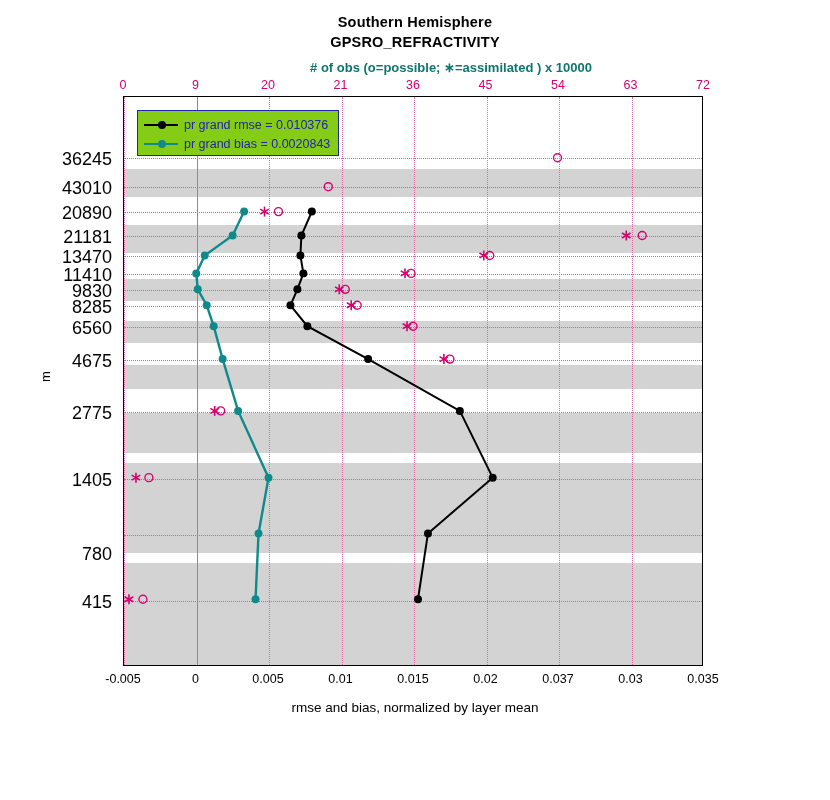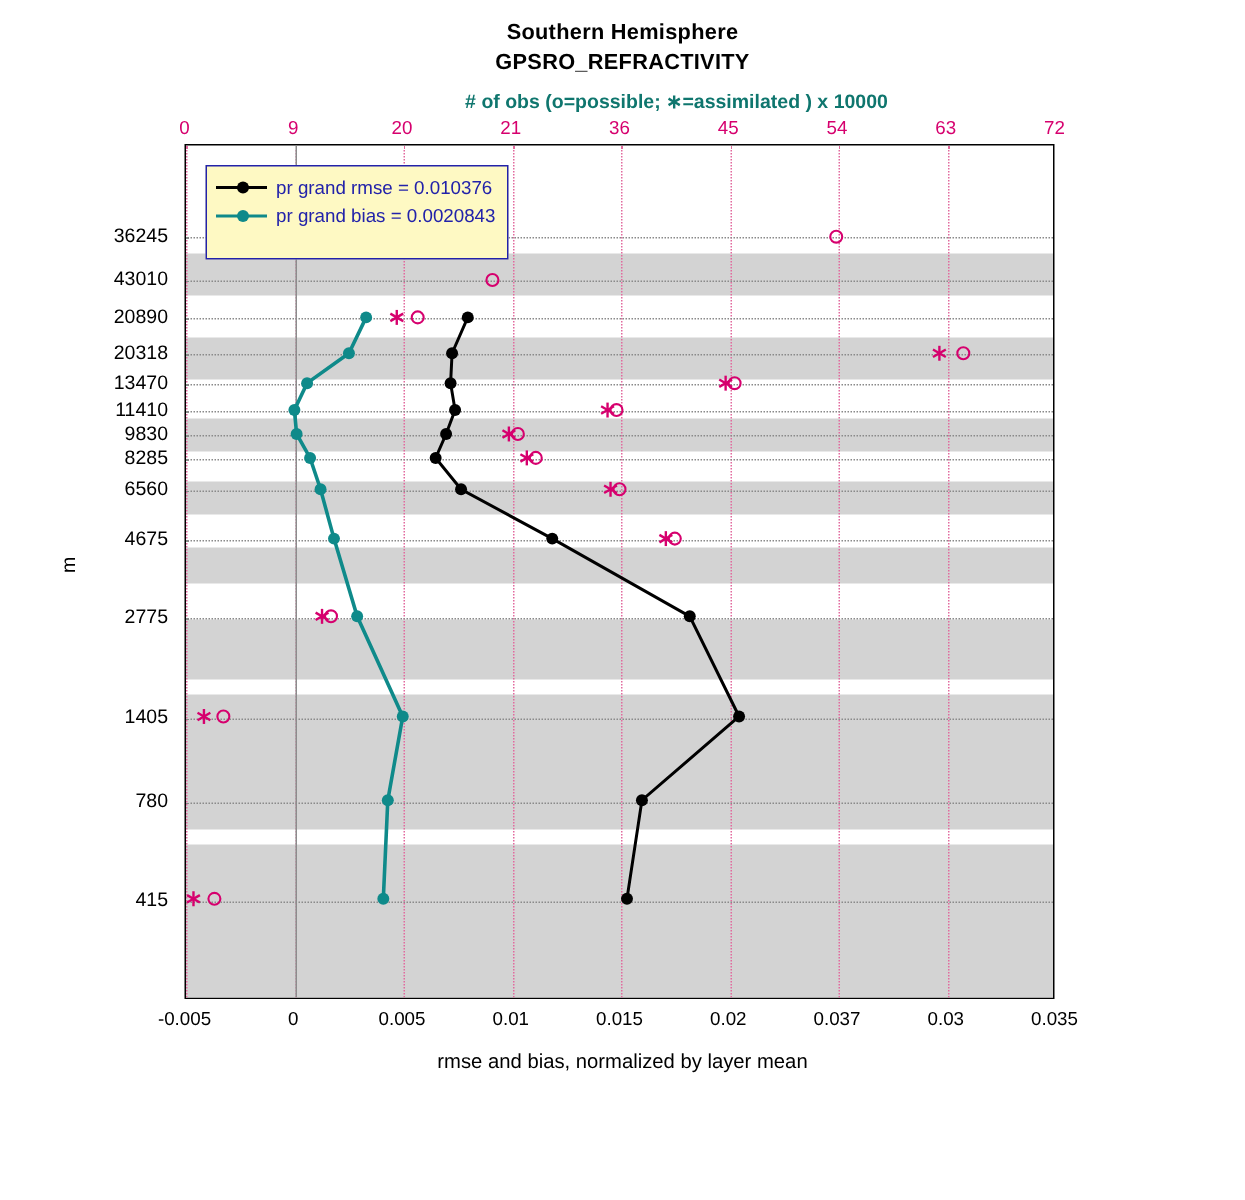--- a/index.html
+++ b/index.html
@@ -95,21 +95,21 @@
     position: absolute;
     font-size: 12.5px;
     text-align: center;
     width: 60px;
     margin-left: -30px;
   }
   .tick-top { color: #d6006e; top: 78px; }
   .tick-bottom { color: #000000; top: 672px; }
   .tick-left {
     position: absolute;
-    font-size: 13px;
+    font-size: 18px;
     text-align: right;
     width: 90px;
     left: 22px;
     margin-top: -8px;
   }
   .axis-y-label {
     position: absolute;
     left: 38px;
     top: 382px;
     font-size: 13px;
@@ -138,23 +138,23 @@
     left: 0;
     width: 830px;
     text-align: center;
     font-size: 8px;
   }
   
   .legend {
     position: absolute;
     left: 137px;
     top: 110px;
-    background: #fef9c3;
+    background: #84cc16;
     border: 1px solid #2222aa;
-    padding: 4px 8px 19px 6px;
+    padding: 4px 8px 2px 6px;
     box-sizing: border-box;
   }
   .legend-row {
     display: flex;
     align-items: center;
     height: 19px;
     white-space: nowrap;
   }
   .legend-sample {
     width: 34px;
@@ -417,28 +417,28 @@
   <div class="tick-bottom" style="left:340.5px;">0.01</div>
   <div class="tick-bottom" style="left:413px;">0.015</div>
   <div class="tick-bottom" style="left:485.5px;">0.02</div>
   <div class="tick-bottom" style="left:558px;">0.037</div>
   <div class="tick-bottom" style="left:630.5px;">0.03</div>
   <div class="tick-bottom" style="left:703px;">0.035</div>
 
   <div class="tick-left" style="top:157px;">36245</div>
   <div class="tick-left" style="top:186px;">43010</div>
   <div class="tick-left" style="top:211px;">20890</div>
-  <div class="tick-left" style="top:235px;">20318</div>
+  <div class="tick-left" style="top:235px;">21181</div>
   <div class="tick-left" style="top:255px;">13470</div>
   <div class="tick-left" style="top:273px;">11410</div>
   <div class="tick-left" style="top:289px;">9830</div>
   <div class="tick-left" style="top:305px;">8285</div>
   <div class="tick-left" style="top:326px;">6560</div>
   <div class="tick-left" style="top:359px;">4675</div>
   <div class="tick-left" style="top:411px;">2775</div>
   <div class="tick-left" style="top:478px;">1405</div>
-  <div class="tick-left" style="top:534px;">780</div>
+  <div class="tick-left" style="top:552px;">780</div>
   <div class="tick-left" style="top:600px;">415</div>
 
   <div class="axis-y-label">m</div>
 
   <div class="xlabel">rmse and bias, normalized by layer mean</div>
 </div>
 
 </body></html>

